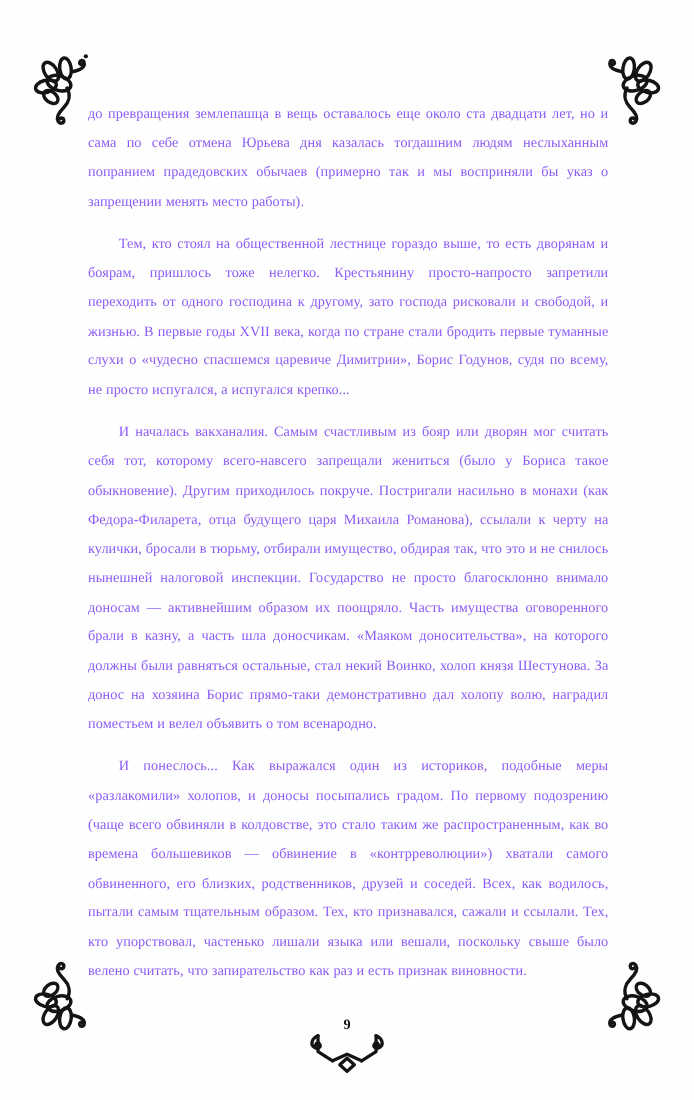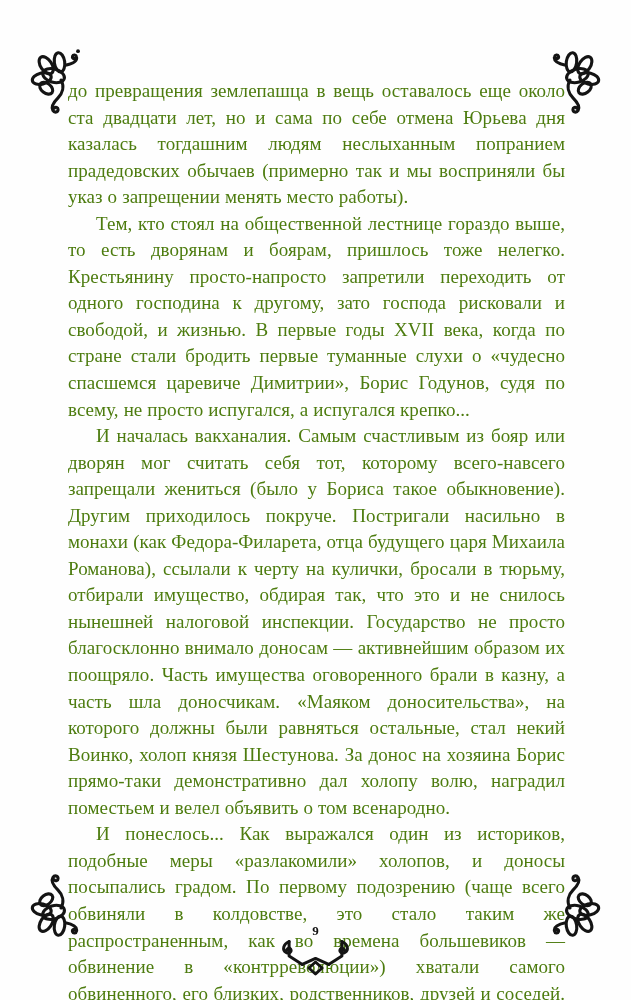--- a/index.html
+++ b/index.html
@@ -31,26 +31,26 @@
   .orn-br { left: 533px; top: 868px; transform: scale(-1,-1); }
 
   
   .textblock {
     position: absolute;
     left: 68px;
     top: 78px;
     width: 497px;
   }
   .para {
-    margin: 0;
-    font-size: 19px;
+    margin: 12px;
+    font-size: 13px;
     line-height: 26.55px;
     text-align: justify;
     text-align-last: left;
-    color: #4d7c0f;
+    color: #8b5cf6;
     text-indent: 28px;
     hyphens: manual;
     word-spacing: 0.2px;
     letter-spacing: 0.05px;
   }
   .para.first { text-indent: 0; }
 
   
   .folio {
     position: absolute;

